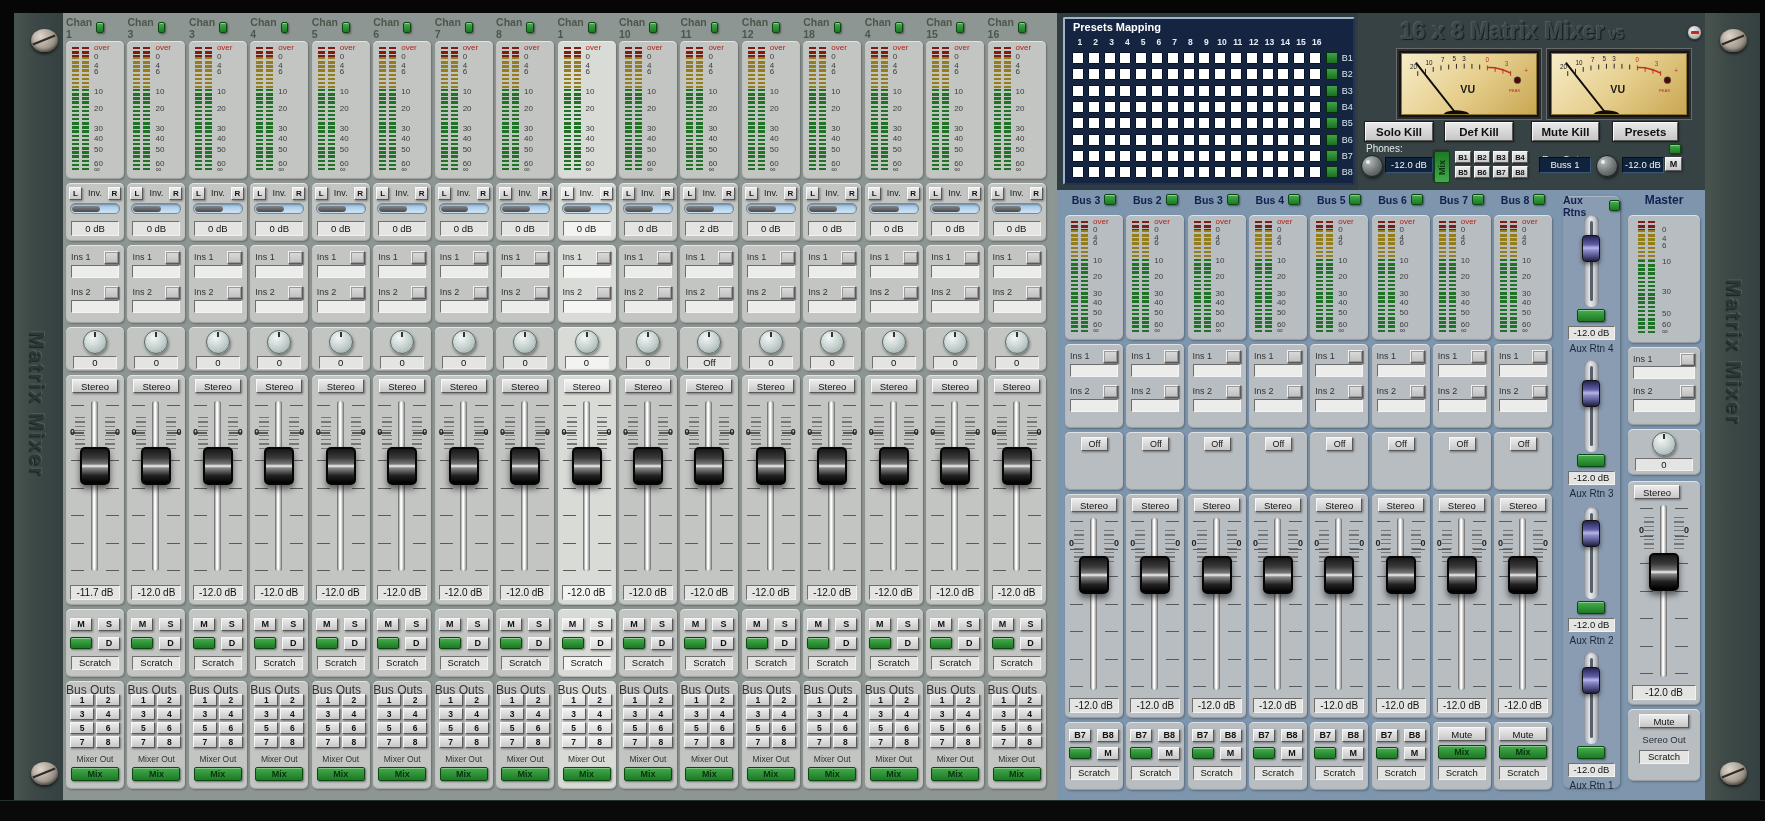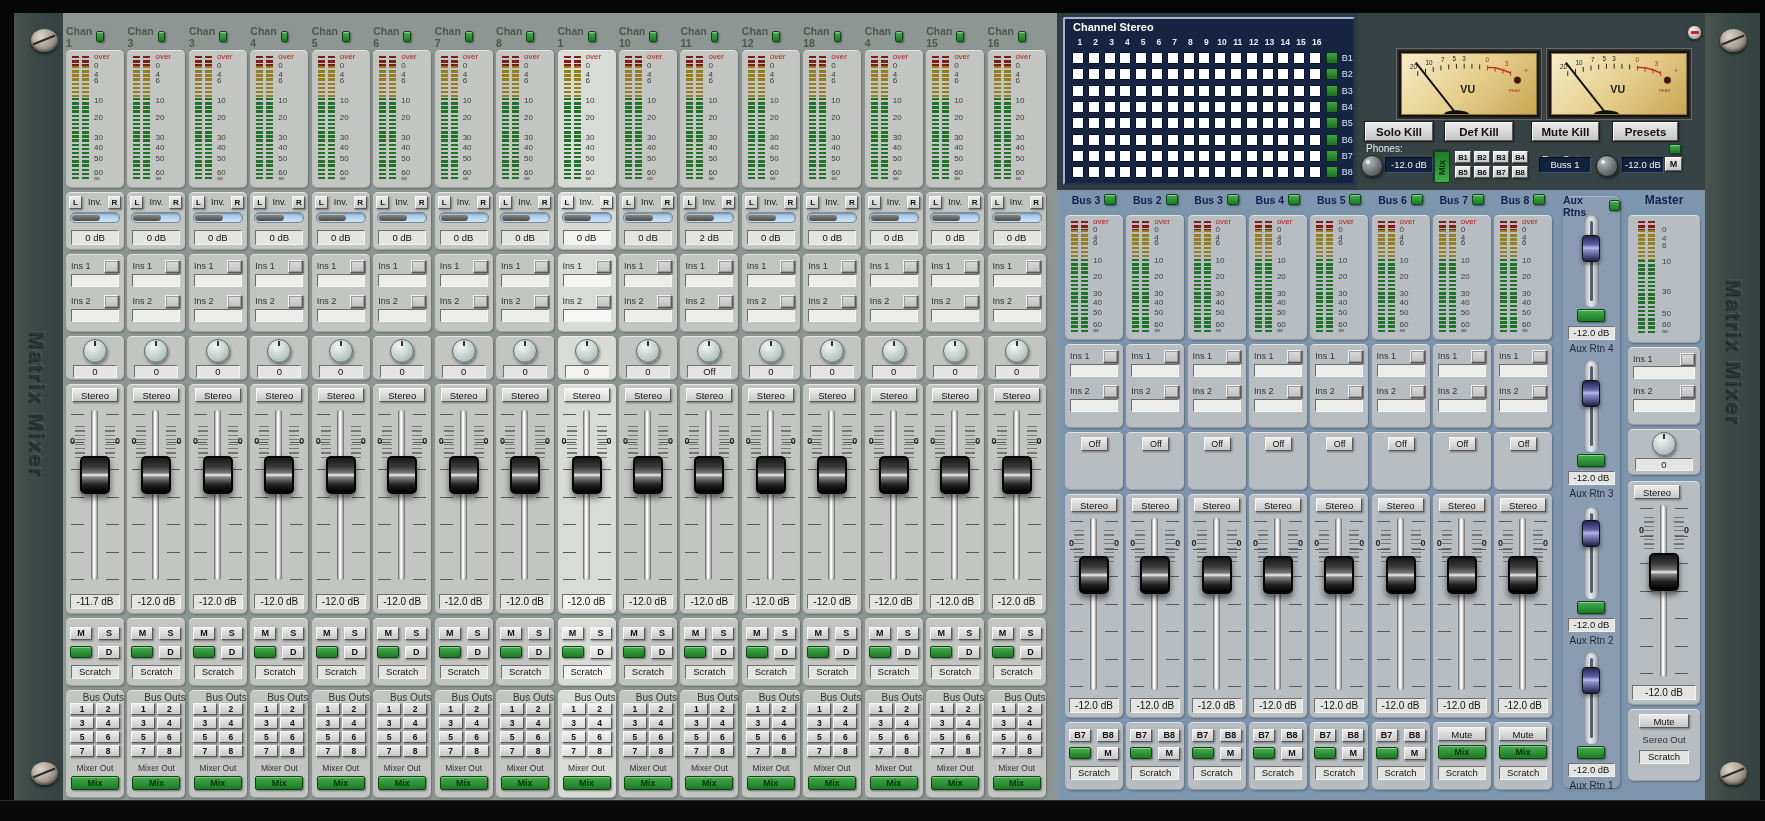--- a/index.html
+++ b/index.html
@@ -50,21 +50,21 @@
 .bselbtn{width:16px;height:12px;font-size:7.5px}
 .mbtn{position:absolute;left:307px;top:144px;width:17px;height:14px;font-size:9px}
 #phLed{position:absolute;left:311px;top:131px;width:12px;height:10px}
 
 .btn{display:flex;align-items:center;justify-content:center;font-weight:bold;color:#111;background:linear-gradient(#ececec,#c7c7c7);border:1px solid;border-color:#f8f8f8 #585858 #585858 #f8f8f8;box-shadow:1px 1px 2px rgba(0,0,0,.4)}
 .led{background:linear-gradient(#46ae4e,#1c7a24);border:1px solid #0d4712;border-radius:2px;box-shadow:inset 0 1px 0 rgba(255,255,255,.4),1px 1px 2px rgba(0,0,0,.45)}
 .display{background:#e4e5e3;border:1px solid;border-color:#707070 #f2f2f2 #f2f2f2 #707070;font-size:9.5px;color:#101010;text-align:center}
 .knob{position:absolute;width:24px;height:24px;border-radius:50%;background:radial-gradient(circle at 38% 30%,#f2f7f6,#c2cecb 55%,#93a3a0);border:1px solid #5a6a68;box-shadow:1px 2px 3px rgba(0,0,0,.4)}
 .knob::after{content:"";position:absolute;left:50%;top:1px;width:2px;height:5px;background:#333;transform:translateX(-50%)}
 
-.strip{position:absolute;top:13px;width:38px;height:781px}
+.strip{position:absolute;top:4px;width:38px;height:781px}
 .bstrip{position:absolute;top:179px;width:58px;height:601px}
 .hdr{position:absolute;left:0;width:100%;height:15px;display:flex;align-items:center;justify-content:center;gap:4px}
 .strip .hdr{top:3px}.bstrip .hdr{top:0}
 .htxt{font-size:10.5px;font-weight:bold;color:#4c574c}
 .bstrip .htxt,#auxCol .htxt,#masterCol .htxt{color:#122050}
 .hled{width:12px;height:11px}
 .panel{position:absolute;left:0;width:58px;background:#c2c5c1;border-radius:5px;box-shadow:inset 0 1px 0 rgba(255,255,255,.55),inset 0 -1px 1px rgba(0,0,0,.18),1px 1px 2px rgba(0,0,0,.28)}
 .bstrip .panel,#masterCol .panel{background:#b8bdc1}
 .sel .panel{background:#d9dbd7}
 .sel .display{background:#f3f4f2}
@@ -128,21 +128,21 @@
 .strip .cap{top:72px}.bstrip .cap{top:62px}
 .fdisp{position:absolute;left:4px;right:4px;bottom:5px;height:15px;line-height:13px;font-size:10px}
 
 .msrow{position:absolute;left:4px;right:4px;height:14px;display:flex;align-items:center;justify-content:space-between}
 .p-msd .msrow.r1{top:8px}.p-msd .msrow.r2{top:27px}
 .p-bot .msrow.r1{top:6px}.p-bot .msrow.r2{top:24px}
 .mbtn2{width:22px;height:13px;font-size:9px}
 .dled{width:22px;height:12px}
 .scratch{position:absolute;left:5px;width:48px;height:14px;line-height:12px}
 .p-msd .scratch{top:47px}.p-bot .scratch{top:44px}
-.boutlab{position:absolute;top:2px;width:100%;text-align:right;font-size:10px;color:#333}
+.boutlab{position:absolute;top:2px;width:100%;text-align:left;font-size:12px;color:#333}
 .bgrid{position:absolute;left:4px;top:13px;width:50px;display:grid;grid-template-columns:24px 24px;gap:2px;justify-content:space-between}
 .bbtn{height:12px;font-size:8.5px}
 .moutlab{position:absolute;top:73px;width:100%;text-align:center;font-size:8.5px;color:#333}
 .mixbtn{position:absolute;left:5px;width:48px;height:14px;display:flex;align-items:center;justify-content:center;font-size:9px;font-weight:bold;color:#07330c;background:linear-gradient(#43aa4b,#1d7a26);border:1px solid #0d4712;border-radius:2px;box-shadow:inset 0 1px 0 rgba(255,255,255,.35),1px 1px 2px rgba(0,0,0,.45)}
 .p-bout .mixbtn{top:86px}.p-bot .mixbtn{top:23px}
 .mutebtn{position:absolute;left:5px;top:5px;width:48px;height:14px;font-size:9.5px;font-weight:normal}
 .offbtn{position:absolute;left:16px;top:5px;width:27px;height:14px;font-size:9px;font-weight:normal}
 
 #auxCol{position:absolute;left:506px;top:183px;width:57px;height:592px;background:#8a9cb1;border-radius:6px;box-shadow:inset 0 1px 0 rgba(255,255,255,.25),1px 1px 3px rgba(0,0,0,.3)}
 #auxCol .hdr{top:2px}
@@ -1723,20 +1723,21 @@
             </div>
             <div class="moutlab">Mixer Out</div>
             <div class="mixbtn">Mix</div>
           </div>
         </div>
       </div>
 
     <div id="busArea">
       <div id="mapBg"></div>
       <div id="hdrBlock">
+        <div id="mixTitle"><span>16 x 8 Matrix Mixer</span><span id="mixVer">v5</span></div>
         <div class="winbtn" id="btnMin">
             <i></i>
           </div>
         <div class="winbtn" id="btnClose"></div>
         <div class="kill" style="left:7px;width:68px">Solo Kill</div>
         <div class="kill" style="left:87px;width:68px">Def Kill</div>
         <div class="kill" style="left:174px;width:67px">Mute Kill</div>
         <div class="kill" style="left:255px;width:65px">Presets</div>
         <div class="plab" style="left:8px;top:130px">Phones:</div>
         <div class="pknob" style="left:3px;top:142px">
@@ -1823,21 +1824,21 @@
     <text x="58" y="40" font-size="11" font-weight="bold" fill="#1a1a1a">VU</text>
     <circle cx="117" cy="27" r="3.5" fill="#4a0a08" stroke="#555" stroke-width="0.5"></circle>
     <text x="108" y="39" font-size="4.5" fill="#b03028">PEAK</text>
     <line x1="54" y1="62" x2="12" y2="9" stroke="#0d0d0d" stroke-width="2"></line>
     <ellipse cx="54" cy="64" rx="14" ry="6" fill="#0d0d0d"></ellipse>
   </svg>
             </div>
           </div>
         </div>
       <div id="mapPanel">
-        <div class="mtitle">Channel Stereo</div>
+        <div class="mtitle">Presets Mapping</div>
       <div class="mnums">
             <span>1</span>
             <span>2</span>
             <span>3</span>
             <span>4</span>
             <span>5</span>
             <span>6</span>
             <span>7</span>
             <span>8</span>
             <span>9</span>

